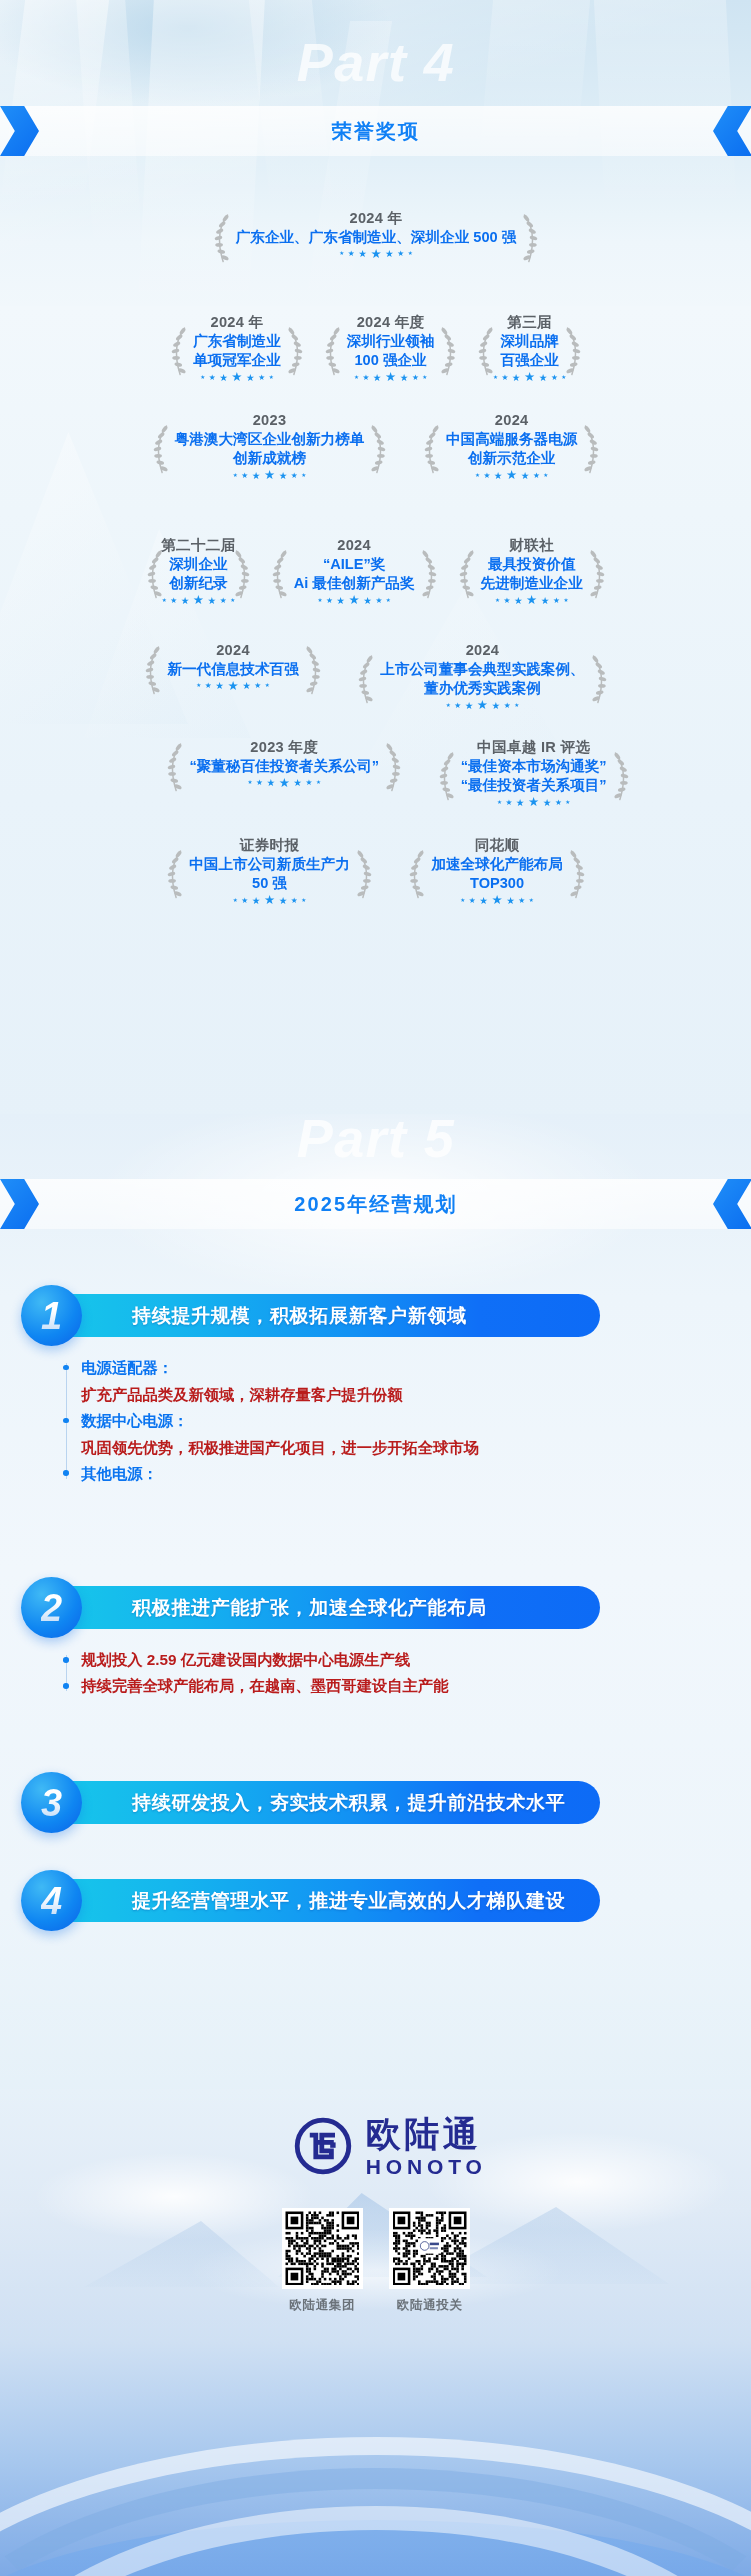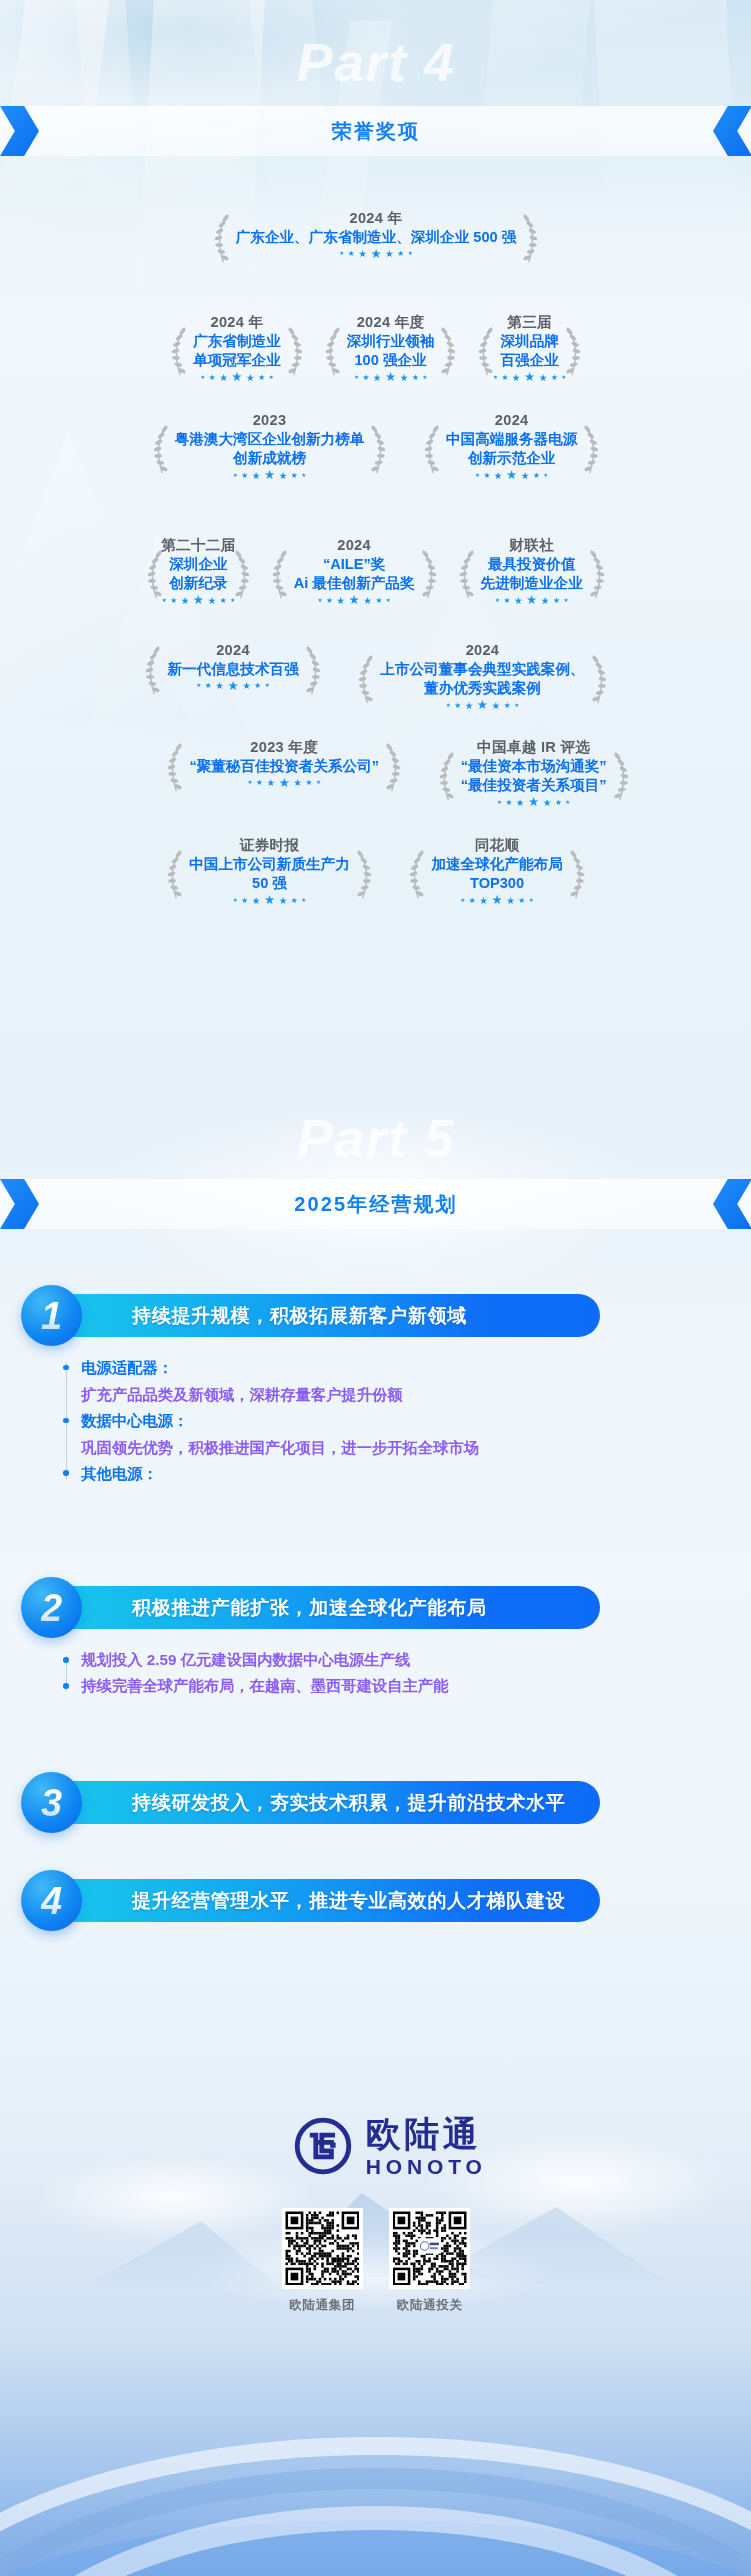--- a/index.html
+++ b/index.html
@@ -144,21 +144,21 @@
   .plan-bullets::before{
     content:"";position:absolute;left:0;top:5.6px;bottom:7px;width:1.4px;
     background:rgba(120,170,225,.45);
   }
   .bullet{position:relative;margin-bottom:2.8px;}
   .bullet::before{
     content:"";position:absolute;left:-18px;top:7.7px;width:5.6px;height:5.6px;border-radius:50%;
     background:#1083f2;
   }
   .b-label{font-size:15.3px;font-weight:bold;color:#0a74f0;line-height:1.5;}
-  .b-text{font-size:15.3px;font-weight:bold;color:#8b5cf6;line-height:1.5;margin-top:4.2px;}
+  .b-text{font-size:15.3px;font-weight:bold;color:#b91c1c;line-height:1.5;margin-top:4.2px;}
   .bullet.plain::before{top:8.4px;}
   .bullet.plain .b-text{margin-top:0;}
 
   
   .footer{position:relative;z-index:6;}
   .logo-row{display:flex;align-items:center;justify-content:center;gap:12.5px;padding-left:28px;}
   .logo-mark{width:60px;height:60px;}
   .logo-cn{font-size:35px;font-weight:bold;color:#242b91;letter-spacing:3.5px;line-height:1;}
   .logo-en{font-size:21px;font-weight:bold;color:#242b91;letter-spacing:4.9px;line-height:1;margin-top:4.9px;}
   .qr-row{display:flex;justify-content:center;gap:26.5px;margin-top:31px;}

